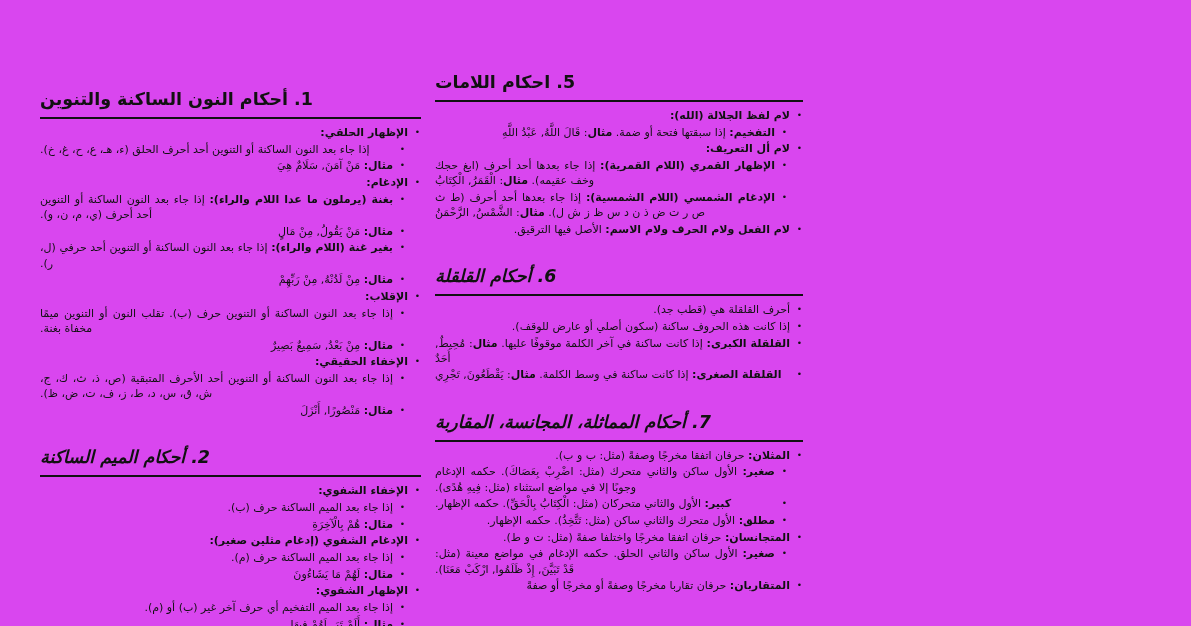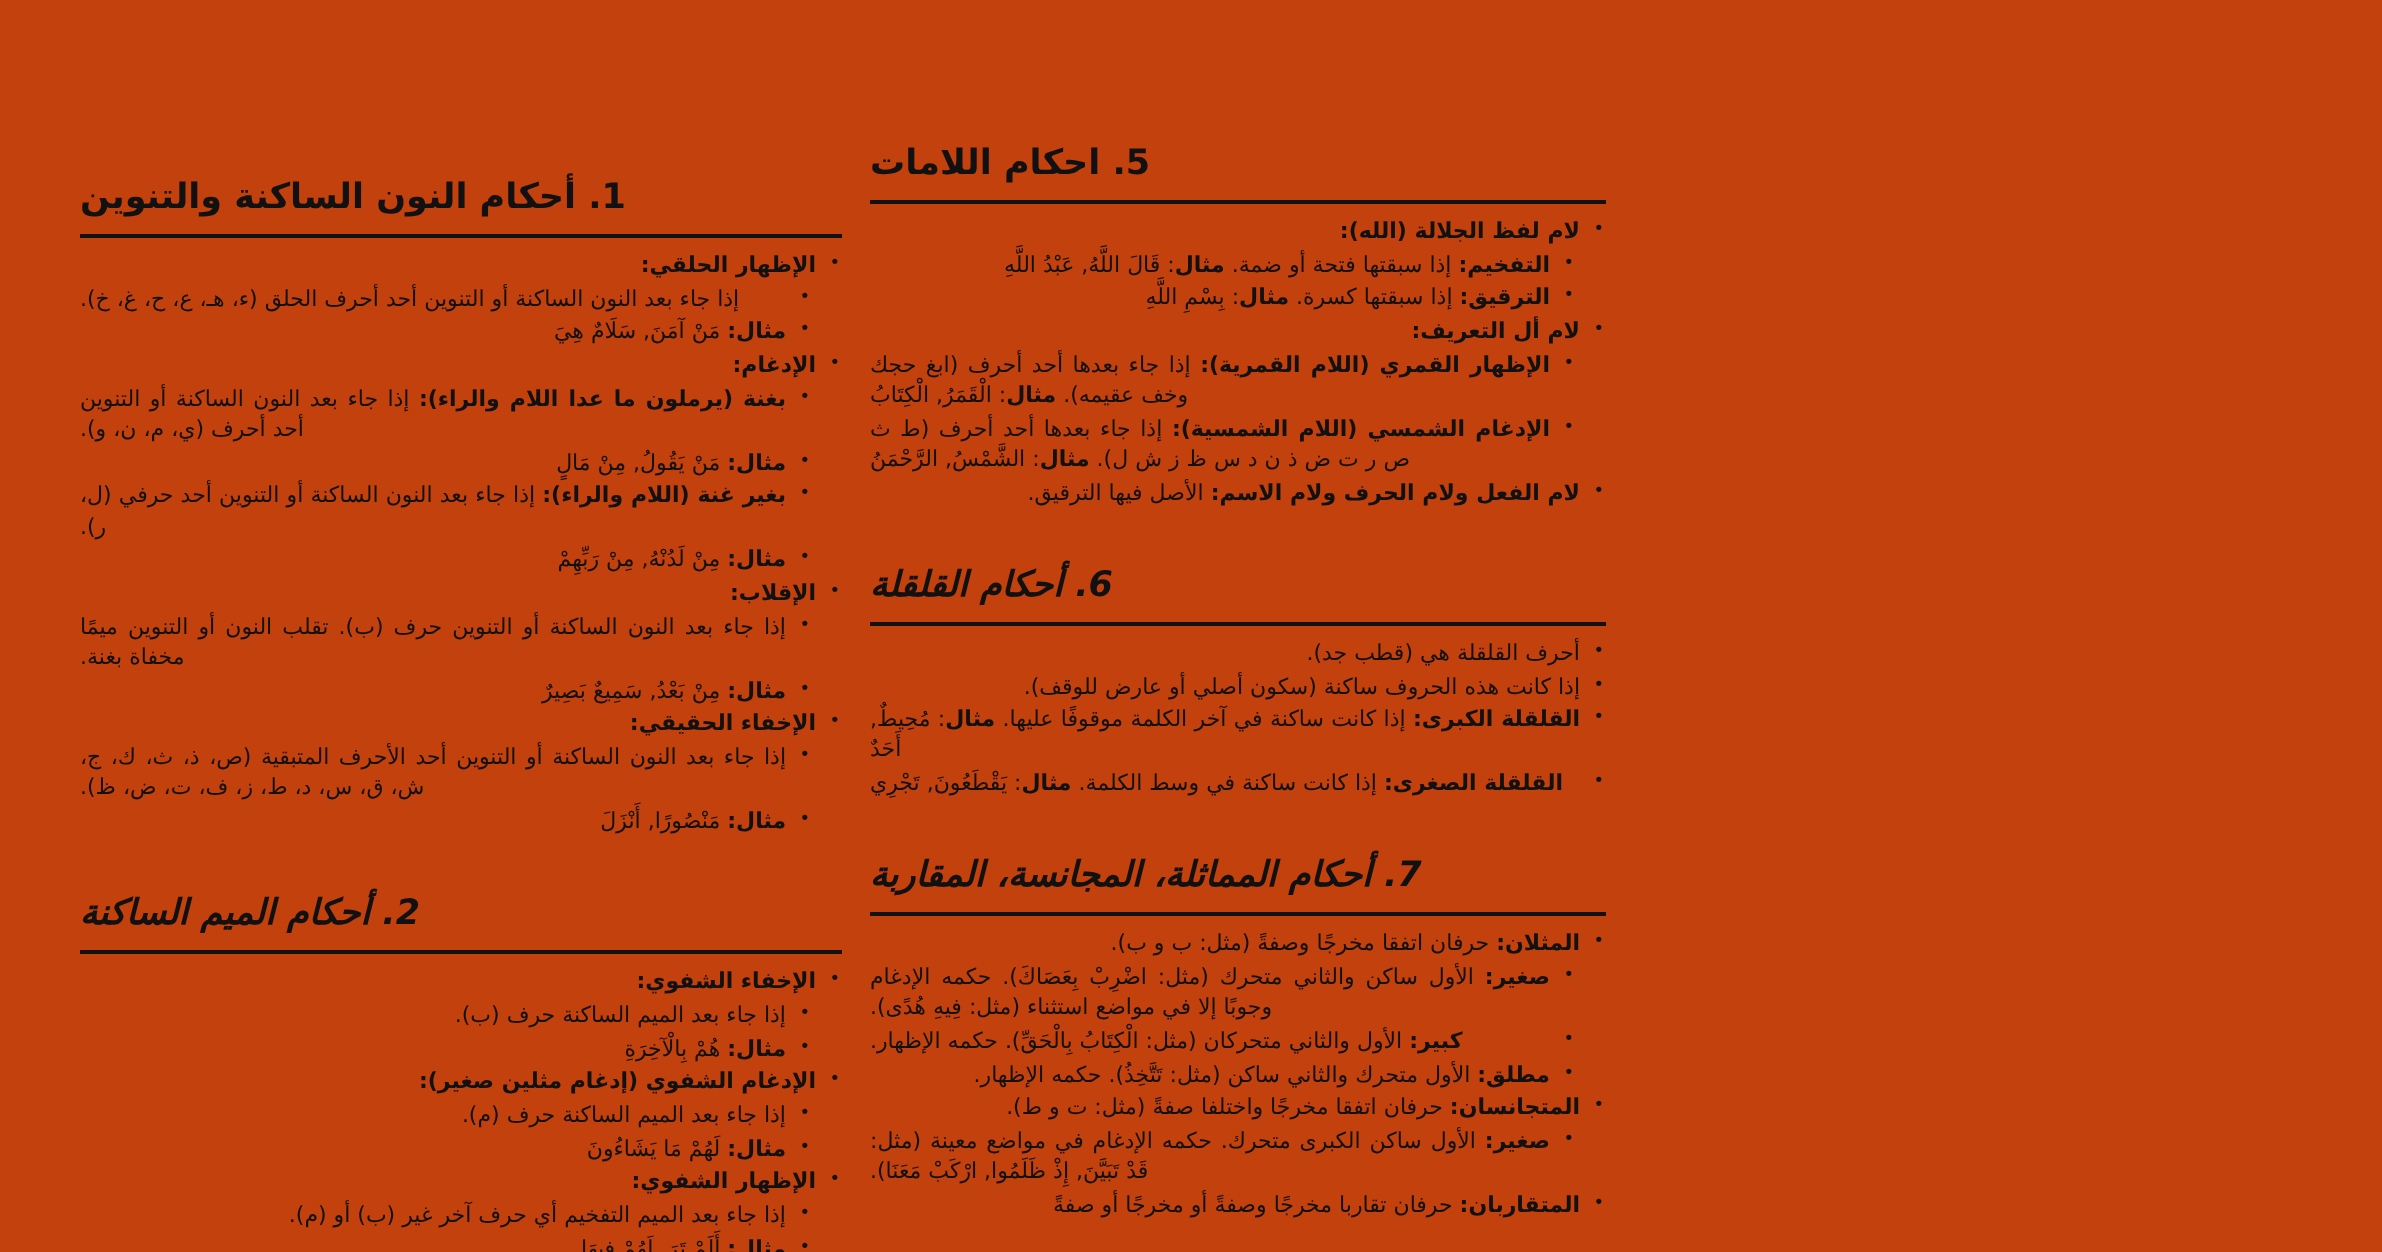--- a/index.html
+++ b/index.html
@@ -1,20 +1,20 @@
 <!DOCTYPE html>
 <html lang="ar"><head>
 <meta charset="utf-8">
 <style>
   html,body{margin:0;padding:0;background:#ffffff;}
   body{
     width:1191px;height:626px;overflow:hidden;position:relative;
     font-family:"DejaVu Sans",sans-serif;color:#111111;
   }
-  .page{position:absolute;inset:0;background:#c2410c;}
+  .page{position:absolute;inset:0;background:#d946ef;}
   .col{position:absolute;top:0;}
   #col-left{left:40px;top:88px;width:381px;}
   #col-right{left:435px;top:71px;width:368px;}
   .section{direction:rtl;}
   .section h2{
     direction:rtl;text-align:left;
     font-size:17.5px;font-weight:700;line-height:22px;
     margin:0 0 6px 0;padding-bottom:7px;border-bottom:2px solid #111;
   }
   .section + .section h2{margin-top:28px;font-style:italic;}
@@ -70,21 +70,20 @@
           <li class="l2"><b>مثال:</b><span> أَلَمْ تَرَ, لَهُمْ فِيهَا</span></li>
         </ul>
       </section>
     </div>
   <div class="col" id="col-right">
       <section class="section">
         <h2>5. احكام اللامات</h2>
         <ul>
           <li class="l1"><b>لام لفظ الجلالة (الله):</b></li>
           <li class="l2"><b>التفخيم:</b><span> إذا سبقتها فتحة أو ضمة. </span><b>مثال</b><span>: قَالَ اللَّهُ, عَبْدُ اللَّهِ</span></li>
-          <li class="l2"><b>الترقيق:</b><span> إذا سبقتها كسرة. </span><b>مثال</b><span>: بِسْمِ اللَّهِ</span></li>
           <li class="l1"><b>لام أل التعريف:</b></li>
           <li class="l2 wrap"><b>الإظهار القمري (اللام القمرية):</b><span> إذا جاء بعدها أحد أحرف (ابغ حجك وخف عقيمه). </span><b>مثال</b><span>: الْقَمَرُ, الْكِتَابُ</span></li>
           <li class="l2 wrap"><b>الإدغام الشمسي (اللام الشمسية):</b><span> إذا جاء بعدها أحد أحرف (ط ث ص ر ت ض ذ ن د س ظ ز ش ل). </span><b>مثال</b><span>: الشَّمْسُ, الرَّحْمَنُ</span></li>
           <li class="l1"><b>لام الفعل ولام الحرف ولام الاسم:</b><span> الأصل فيها الترقيق.</span></li>
         </ul>
       </section>
       <section class="section">
         <h2>6. أحكام القلقلة</h2>
         <ul>
           <li class="l1"><span>أحرف القلقلة هي (قطب جد).</span></li>
@@ -94,18 +93,18 @@
         </ul>
       </section>
       <section class="section">
         <h2>7. أحكام المماثلة، المجانسة، المقاربة</h2>
         <ul>
           <li class="l1"><b>المثلان:</b><span> حرفان اتفقا مخرجًا وصفةً (مثل: ب و ب).</span></li>
           <li class="l2 wrap"><b>صغير:</b><span> الأول ساكن والثاني متحرك (مثل: اضْرِبْ بِعَصَاكَ). حكمه الإدغام وجوبًا إلا في مواضع استثناء (مثل: فِيهِ هُدًى).</span></li>
           <li class="l2 wrap"><b>كبير:</b><span> الأول والثاني متحركان (مثل: الْكِتَابُ بِالْحَقِّ). حكمه الإظهار.</span></li>
           <li class="l2"><b>مطلق:</b><span> الأول متحرك والثاني ساكن (مثل: تَتَّخِذُ). حكمه الإظهار.</span></li>
           <li class="l1"><b>المتجانسان:</b><span> حرفان اتفقا مخرجًا واختلفا صفةً (مثل: ت و ط).</span></li>
-          <li class="l2 wrap"><b>صغير:</b><span> الأول ساكن الكبرى متحرك. حكمه الإدغام في مواضع معينة (مثل: قَدْ تَبَيَّنَ, إِذْ ظَلَمُوا, ارْكَبْ مَعَنَا).</span></li>
+          <li class="l2 wrap"><b>صغير:</b><span> الأول ساكن والثاني الحلق. حكمه الإدغام في مواضع معينة (مثل: قَدْ تَبَيَّنَ, إِذْ ظَلَمُوا, ارْكَبْ مَعَنَا).</span></li>
           <li class="l1"><b>المتقاربان:</b><span> حرفان تقاربا مخرجًا وصفةً أو مخرجًا أو صفةً</span></li>
         </ul>
       </section>
     </div>
 </div>
 
 </body></html>

